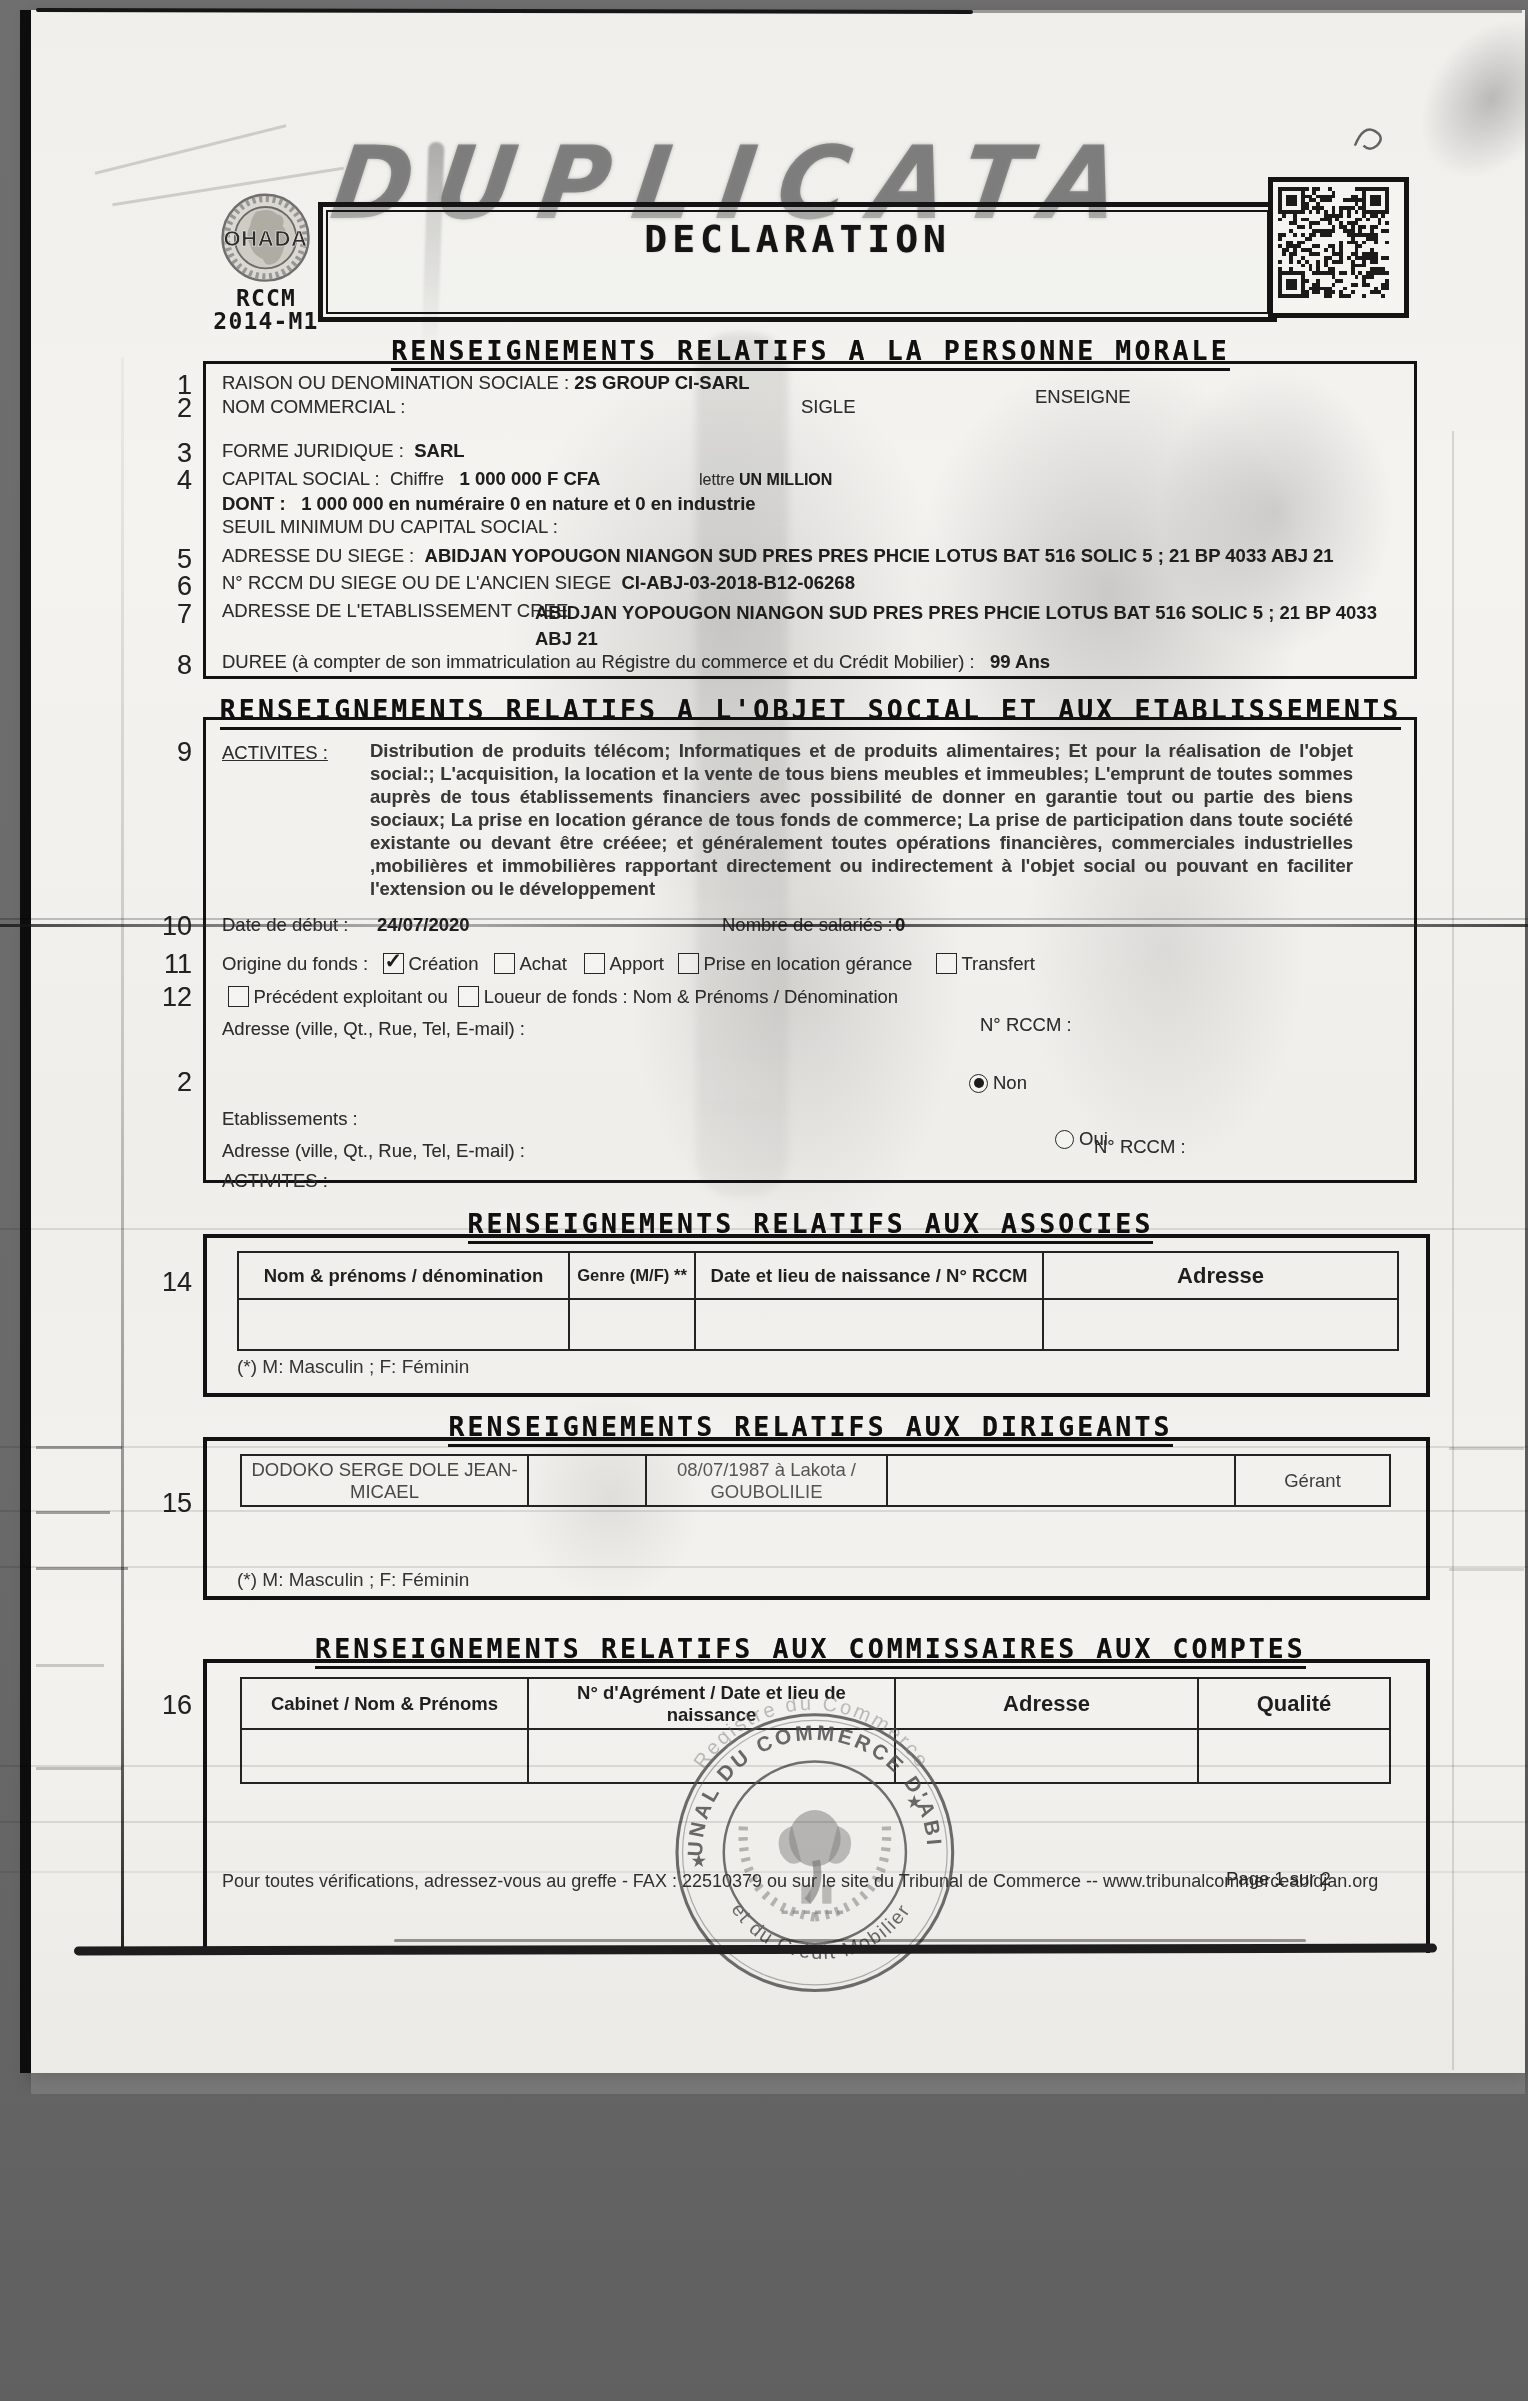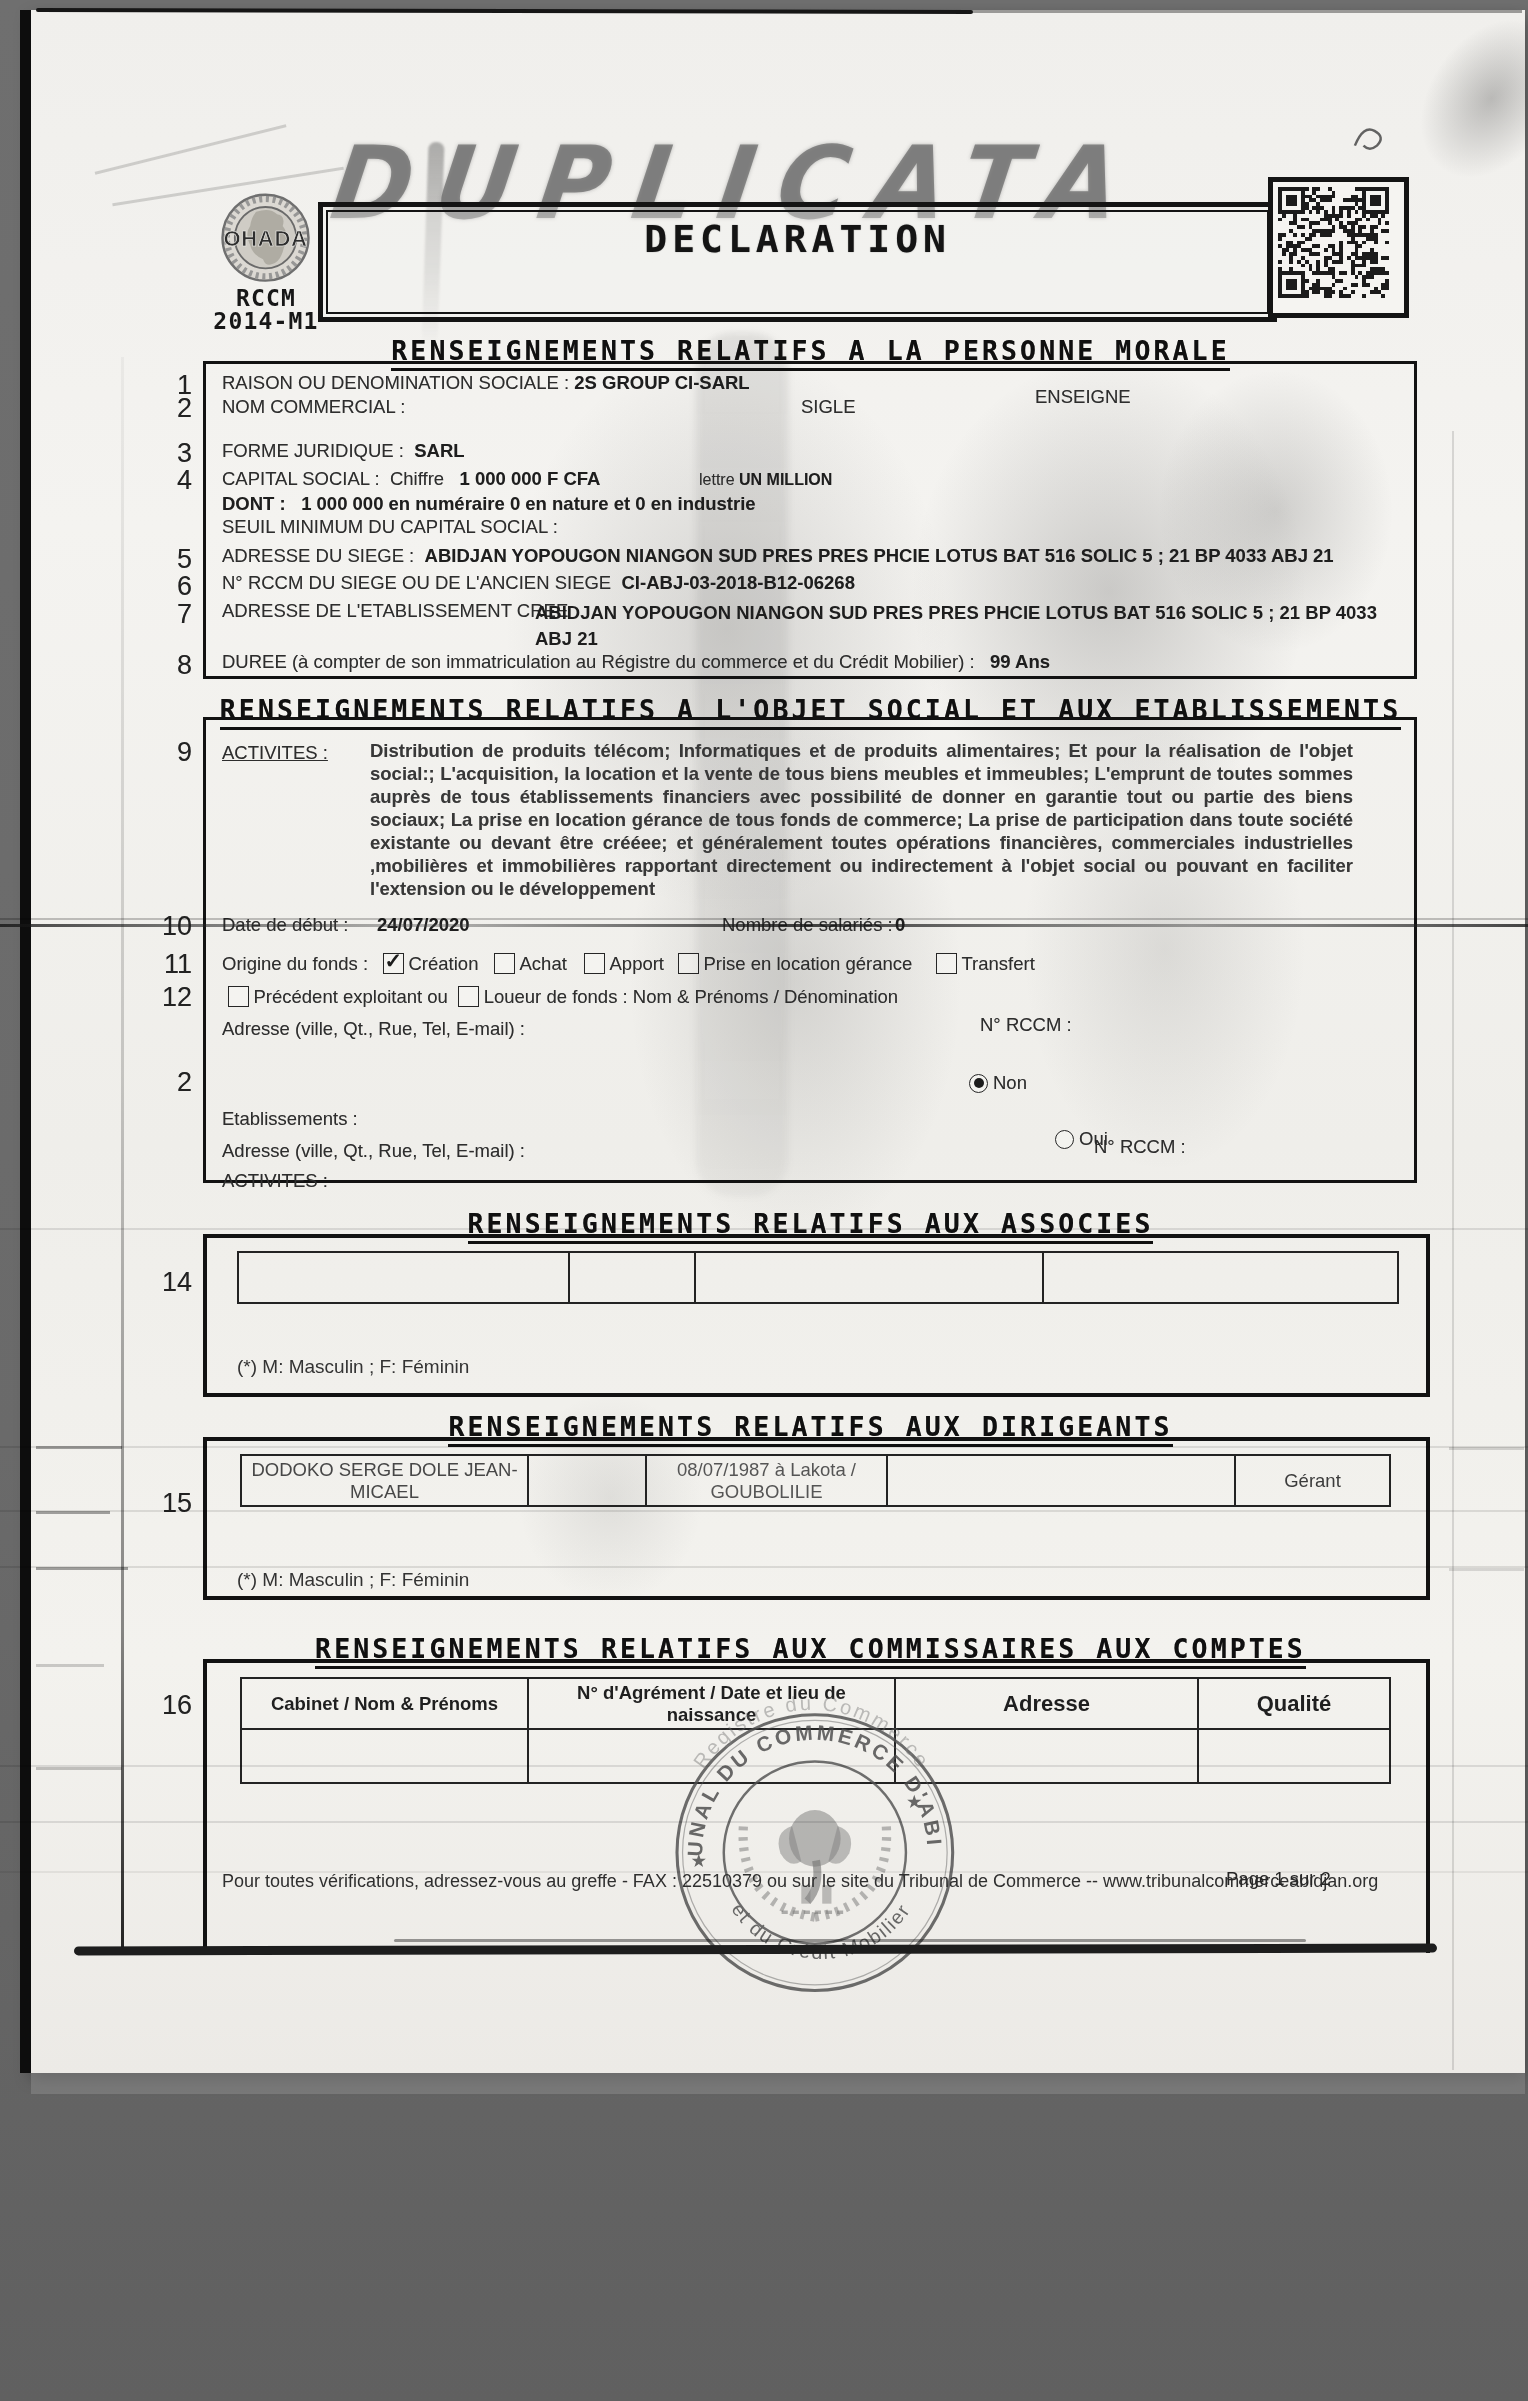--- a/index.html
+++ b/index.html
@@ -565,20 +565,26 @@
   <div class="box" style="left:203px;top:1234px;width:1219px;height:155px;border-width:4.3px;"></div>
   <div class="rownum" style="top:1267px;">14</div>
   <table class="doc" style="left:237px;top:1251px;width:1160px;">
     <colgroup>
         <col style="width:331px">
         <col style="width:126px">
         <col style="width:348px">
         <col style="width:355px">
       </colgroup>
     <tbody>
+        <tr style="height:47px;">
+      <td class="hd">Nom &amp; prénoms / dénomination</td>
+      <td class="hd" style="font-size:16.6px;">Genre (M/F) **</td>
+      <td class="hd">Date et lieu de naissance / N° RCCM</td>
+      <td class="hd hd-big">Adresse</td>
+    </tr>
     <tr style="height:51px;">
           <td>&nbsp;</td>
           <td>&nbsp;</td>
           <td>&nbsp;</td>
           <td>&nbsp;</td>
         </tr>
   </tbody>
     </table>
   <div class="footnote" style="left:237px;top:1356px;">(*) M: Masculin ; F: Féminin</div>
 

